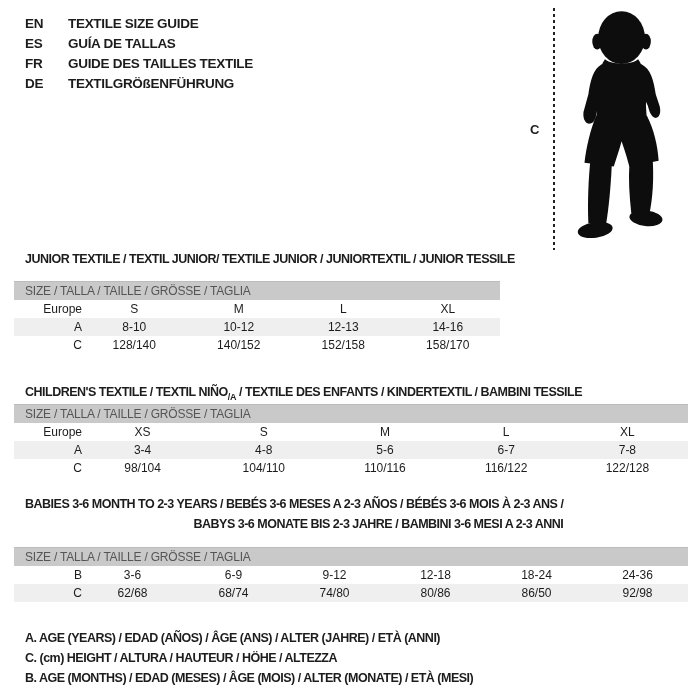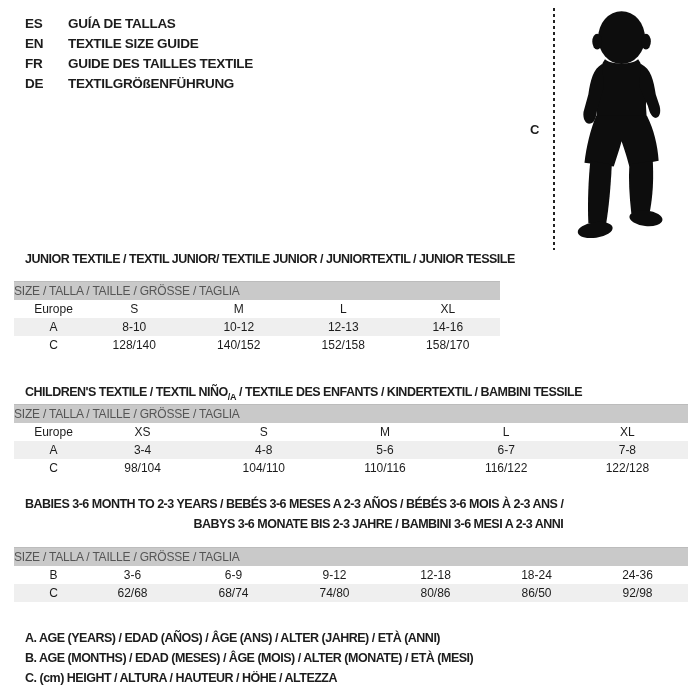--- a/index.html
+++ b/index.html
@@ -44,59 +44,59 @@
   }
   .sec-title .subsc { font-size:9px; vertical-align:sub; letter-spacing:-0.3px; }
   .title-1 { top:252px; }
   .title-2 { top:371px;margin-top:14px; }
   .title-3 { top:494px; line-height:20px;text-align:right; }
 
   .size-bar {
     position:absolute; left:14px; height:19px;
     background:#c9c9c9; border-top:1px solid #bcbcbc;
     color:#555555; font-size:12px; line-height:18px;
-    letter-spacing:-0.2px;
+    padding-left:11px; letter-spacing:-0.2px;
   }
   .bar-1 { top:281px; width:486px; }
   .bar-2 { top:404px; width:674px; }
   .bar-3 { top:547px; width:674px; }
 
   table.size-table {
     position:absolute; left:14px;
     border-collapse:collapse; table-layout:fixed;
   }
   .tbl-1 { top:300px; width:486px; }
   .tbl-2 { top:423px; width:674px; }
   .tbl-3 { top:566px; width:674px; }
   table.size-table td {
     height:18px; font-size:12px; text-align:center;
     white-space:nowrap; vertical-align:middle;
   }
-  table.size-table td.lbl { text-align:center; padding-left:11px; }
+  table.size-table td.lbl { text-align:right; padding-left:11px; }
   table.size-table col.c-lbl { width:68px; }
   tr.stripe td { background:#efefef; }
 
   
   .footnotes { position:absolute; left:25px; top:628px; }
   .footnote {
     font-weight:bold; font-size:12.5px; letter-spacing:-0.5px;
     line-height:20px; white-space:nowrap;
   }
 </style>
 </head>
 <body>
 
 <div class="lang-list">
   <div class="lang-row">
+    <span class="lang-code">EN</span>
+    <span class="lang-title">TEXTILE SIZE GUIDE</span>
+  </div>
+  <div class="lang-row">
     <span class="lang-code">ES</span>
     <span class="lang-title">GUÍA DE TALLAS</span>
-  </div>
-  <div class="lang-row">
-    <span class="lang-code">EN</span>
-    <span class="lang-title">TEXTILE SIZE GUIDE</span>
   </div>
   <div class="lang-row">
     <span class="lang-code">FR</span>
     <span class="lang-title">GUIDE DES TAILLES TEXTILE</span>
   </div>
   <div class="lang-row">
     <span class="lang-code">DE</span>
     <span class="lang-title">TEXTILGRÖßENFÜHRUNG</span>
   </div>
 </div>
@@ -225,15 +225,15 @@
       <td>74/80</td>
       <td>80/86</td>
       <td>86/50</td>
       <td>92/98</td>
     </tr>
   </tbody>
 </table>
 
 <div class="footnotes">
   <div class="footnote">A. AGE (YEARS) / EDAD (AÑOS) / ÂGE (ANS) / ALTER (JAHRE) / ETÀ (ANNI)</div>
+  <div class="footnote">C. (cm) HEIGHT / ALTURA / HAUTEUR / HÖHE / ALTEZZA</div>
   <div class="footnote">B. AGE (MONTHS) / EDAD (MESES) / ÂGE (MOIS) / ALTER (MONATE) / ETÀ (MESI)</div>
-  <div class="footnote">C. (cm) HEIGHT / ALTURA / HAUTEUR / HÖHE / ALTEZZA</div>
 </div>
 
 </body></html>

